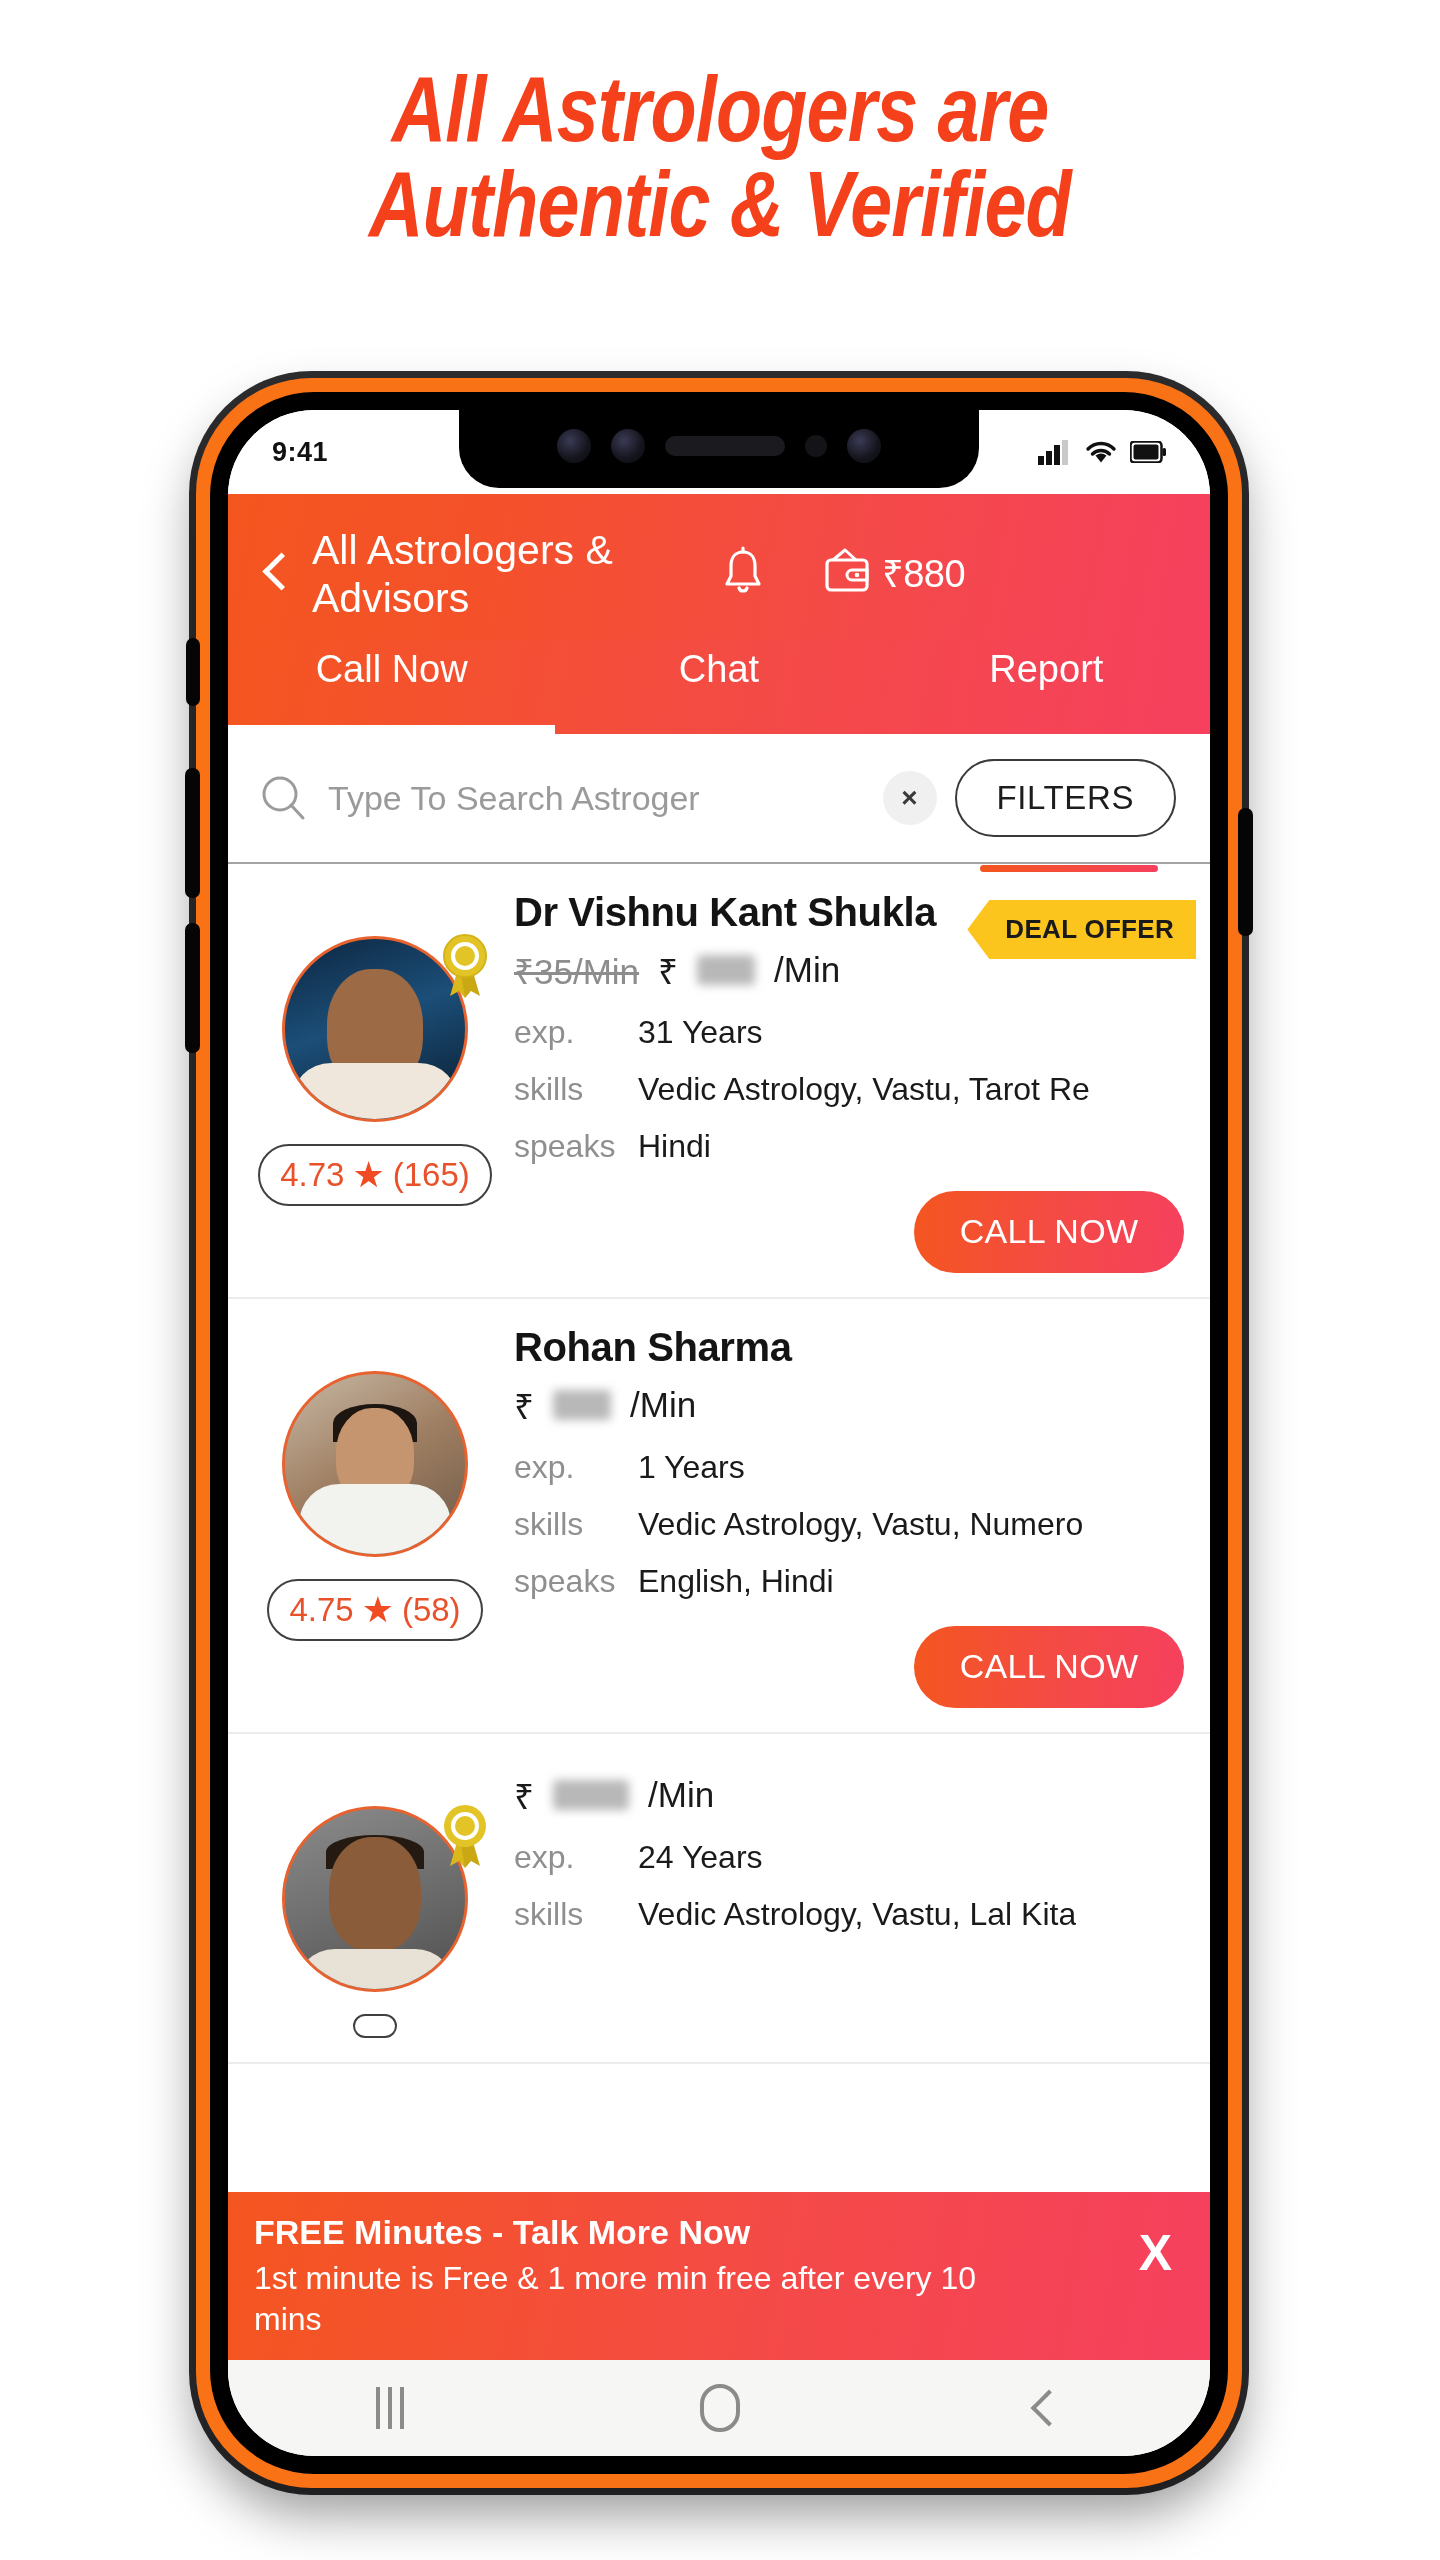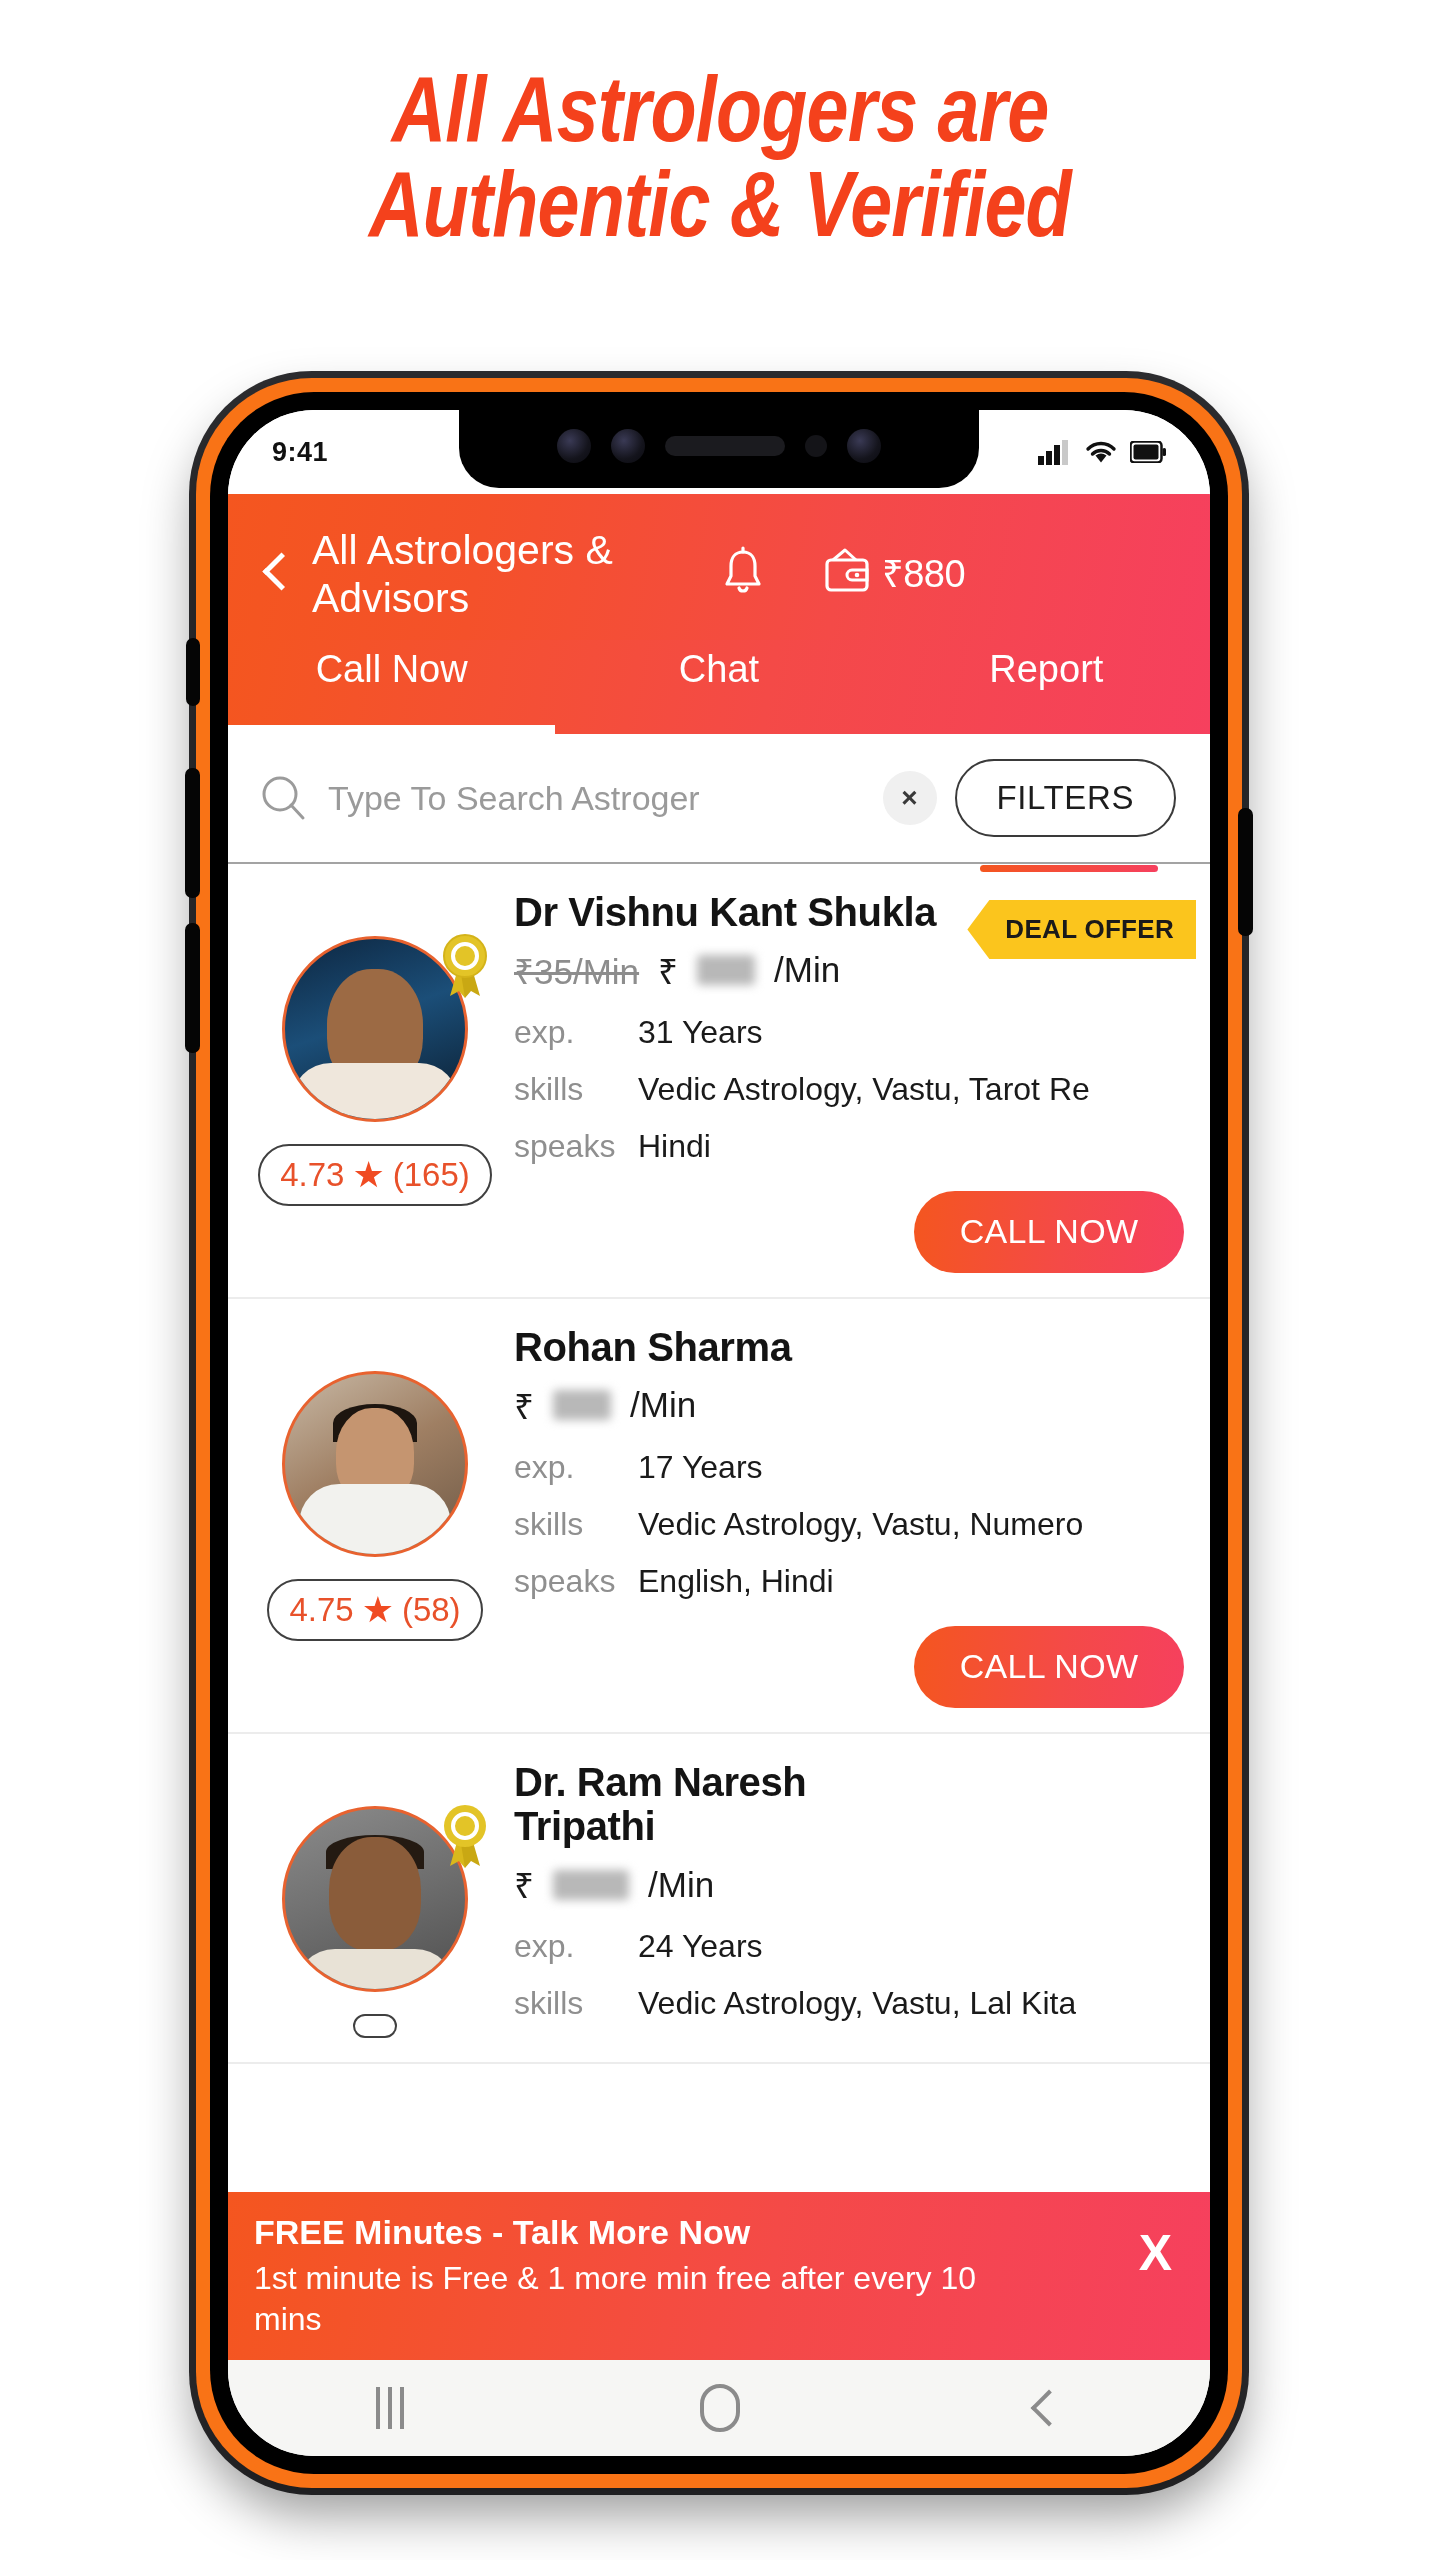--- a/index.html
+++ b/index.html
@@ -497,21 +497,21 @@
         </div>
         <div class="card-right">
           <div class="astro-name">Rohan Sharma</div>
           <div class="price-row">
             <span>₹</span>
             <span class="price-blur"></span>
             <span>/Min</span>
           </div>
           <div class="meta-row">
             <span class="meta-key">exp.</span>
-            <span class="meta-val">17 Years</span>
+            <span class="meta-val">1 Years</span>
           </div>
           <div class="meta-row">
             <span class="meta-key">skills</span>
             <span class="meta-val">Vedic Astrology, Vastu, Numero</span>
           </div>
           <div class="meta-row">
             <span class="meta-key">speaks</span>
             <span class="meta-val">English, Hindi</span>
           </div>
           <div class="btn-row">
@@ -533,21 +533,20 @@
               <path d="M37 40 L44 64 L35 59 L29 66 L25 42 Z" fill="#C9A813"></path>
               <circle cx="29" cy="24" r="21" fill="#E3C427"></circle>
               <circle cx="29" cy="24" r="12" fill="none" stroke="#fff" stroke-width="4"></circle>
             </svg>
           </div>
           <div class="rating-pill">
             <span></span>
           </div>
         </div>
         <div class="card-right">
-          <div class="astro-name">Dr. Ram Naresh Tripathi</div>
           <div class="price-row">
             <span>₹</span>
             <span class="price-blur wide"></span>
             <span>/Min</span>
           </div>
           <div class="meta-row">
             <span class="meta-key">exp.</span>
             <span class="meta-val">24 Years</span>
           </div>
           <div class="meta-row">

